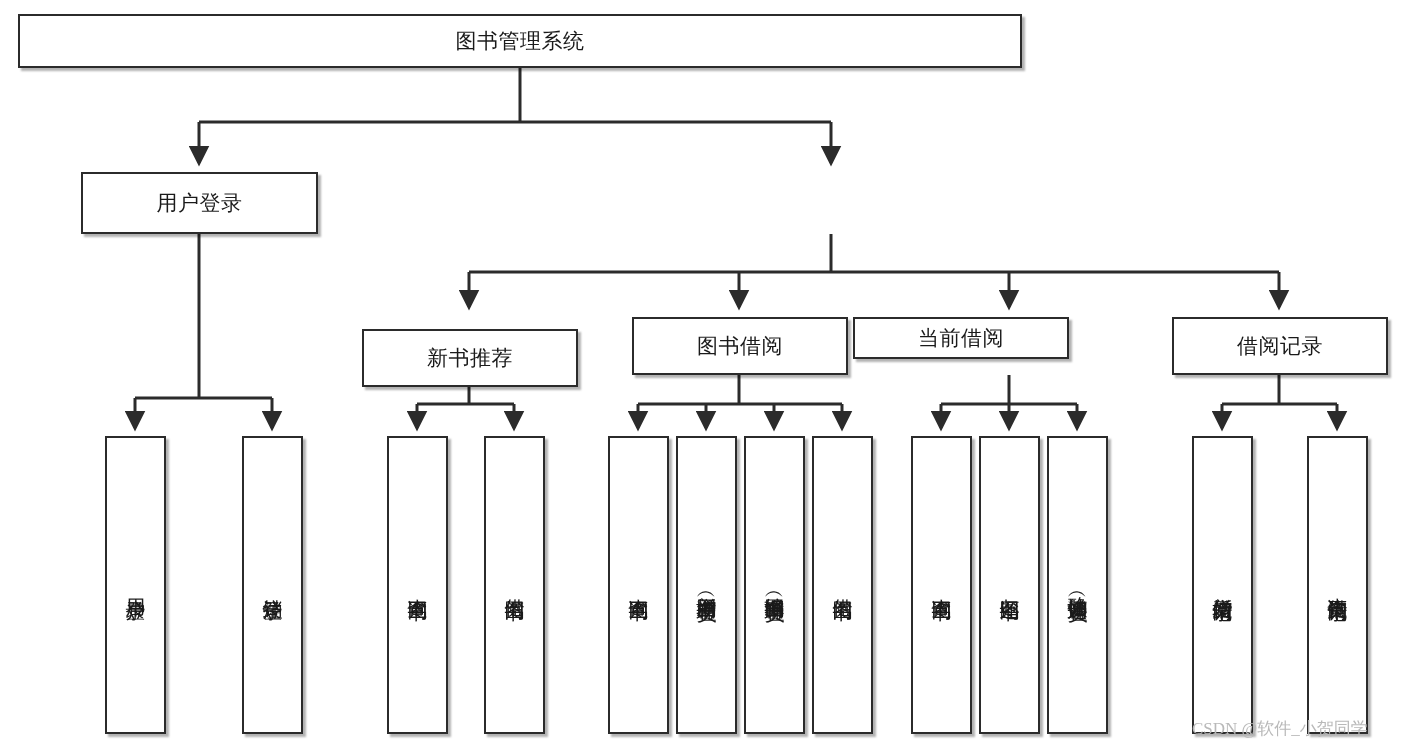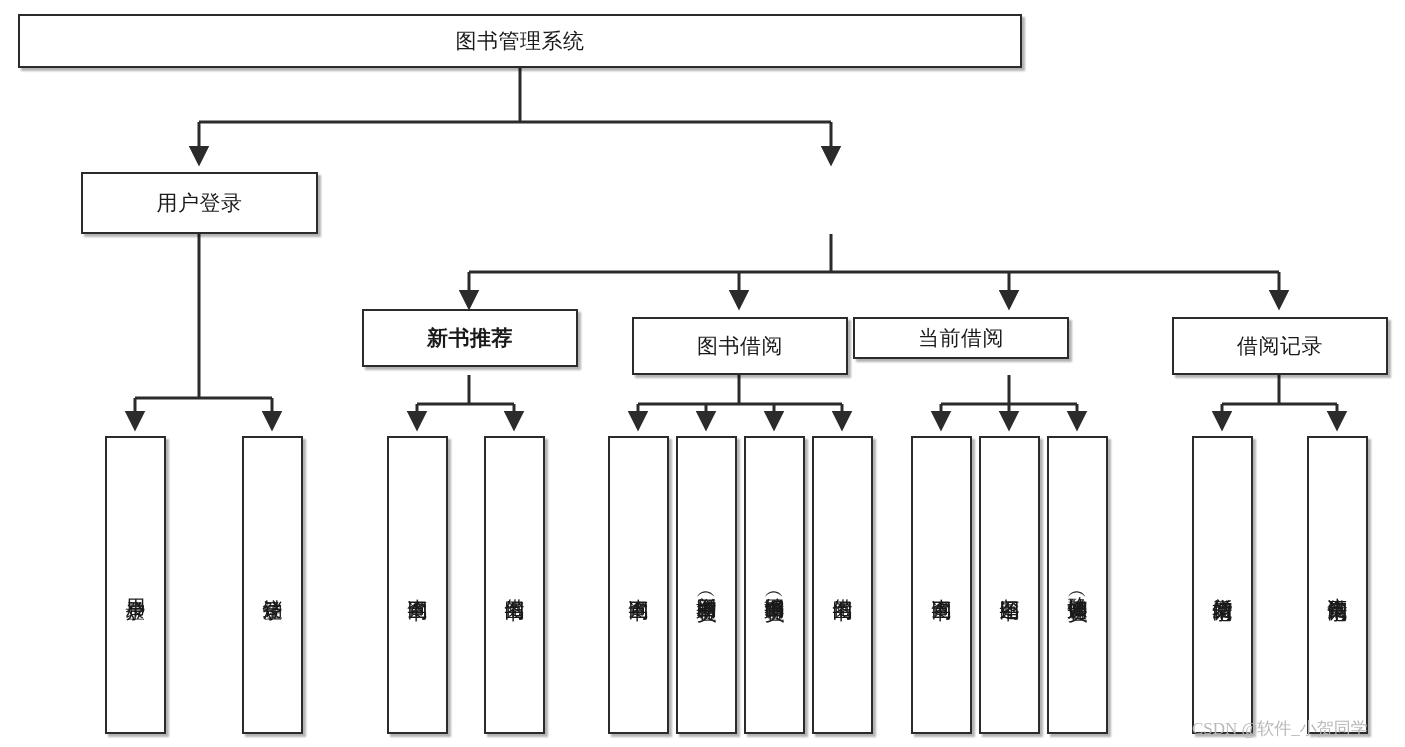--- a/index.html
+++ b/index.html
@@ -123,21 +123,21 @@
   </svg>
 
   <div class="node horizontal" style="left:18px; top:14px; width:1004px; height:54px;">
     <span class="label">图书管理系统</span>
   </div>
 
   <div class="node horizontal" style="left:81px; top:172px; width:237px; height:62px;">
     <span class="label">用户登录</span>
   </div>
 
-  <div class="node horizontal" style="left:362px; top:309px; width:216px; height:58px;font-weight:bold;">
+  <div class="node horizontal" style="left:362px; top:329px; width:216px; height:58px;">
     <span class="label">新书推荐</span>
   </div>
   <div class="node horizontal" style="left:632px; top:317px; width:216px; height:58px;">
     <span class="label">图书借阅</span>
   </div>
   <div class="node horizontal" style="left:853px; top:317px; width:216px; height:42px;">
     <span class="label">当前借阅</span>
   </div>
   <div class="node horizontal" style="left:1172px; top:317px; width:216px; height:58px;">
     <span class="label">借阅记录</span>

